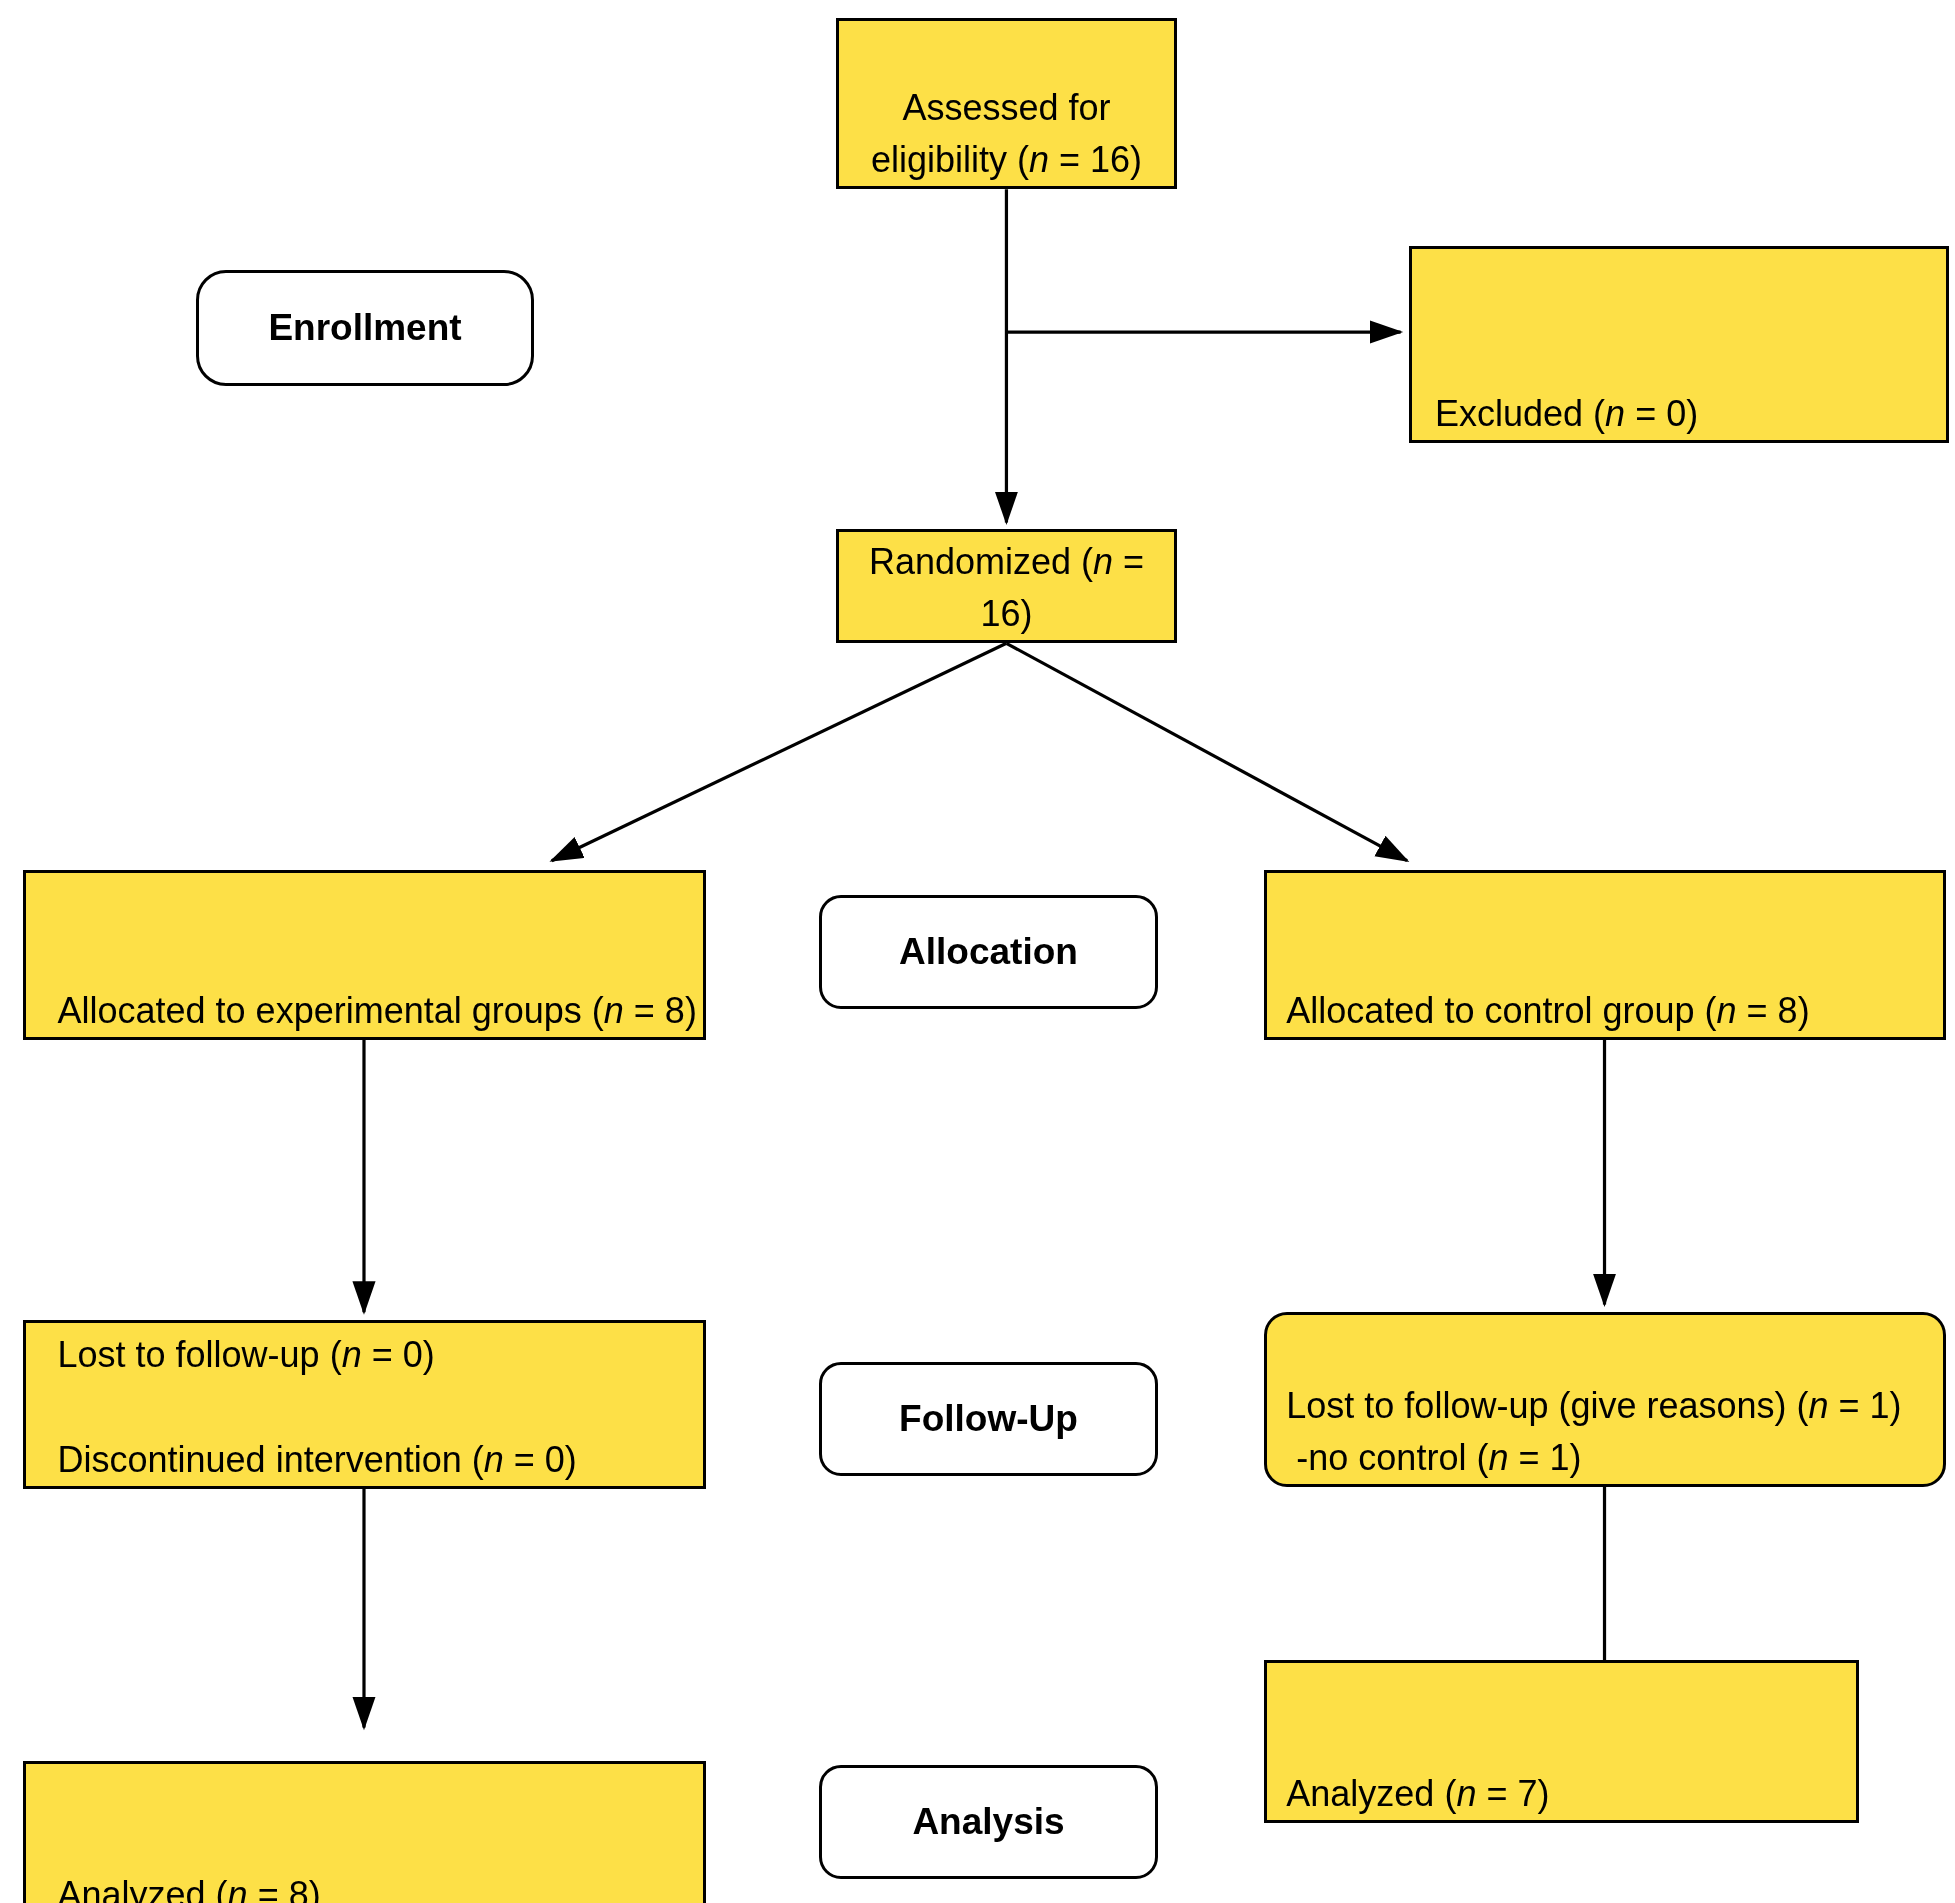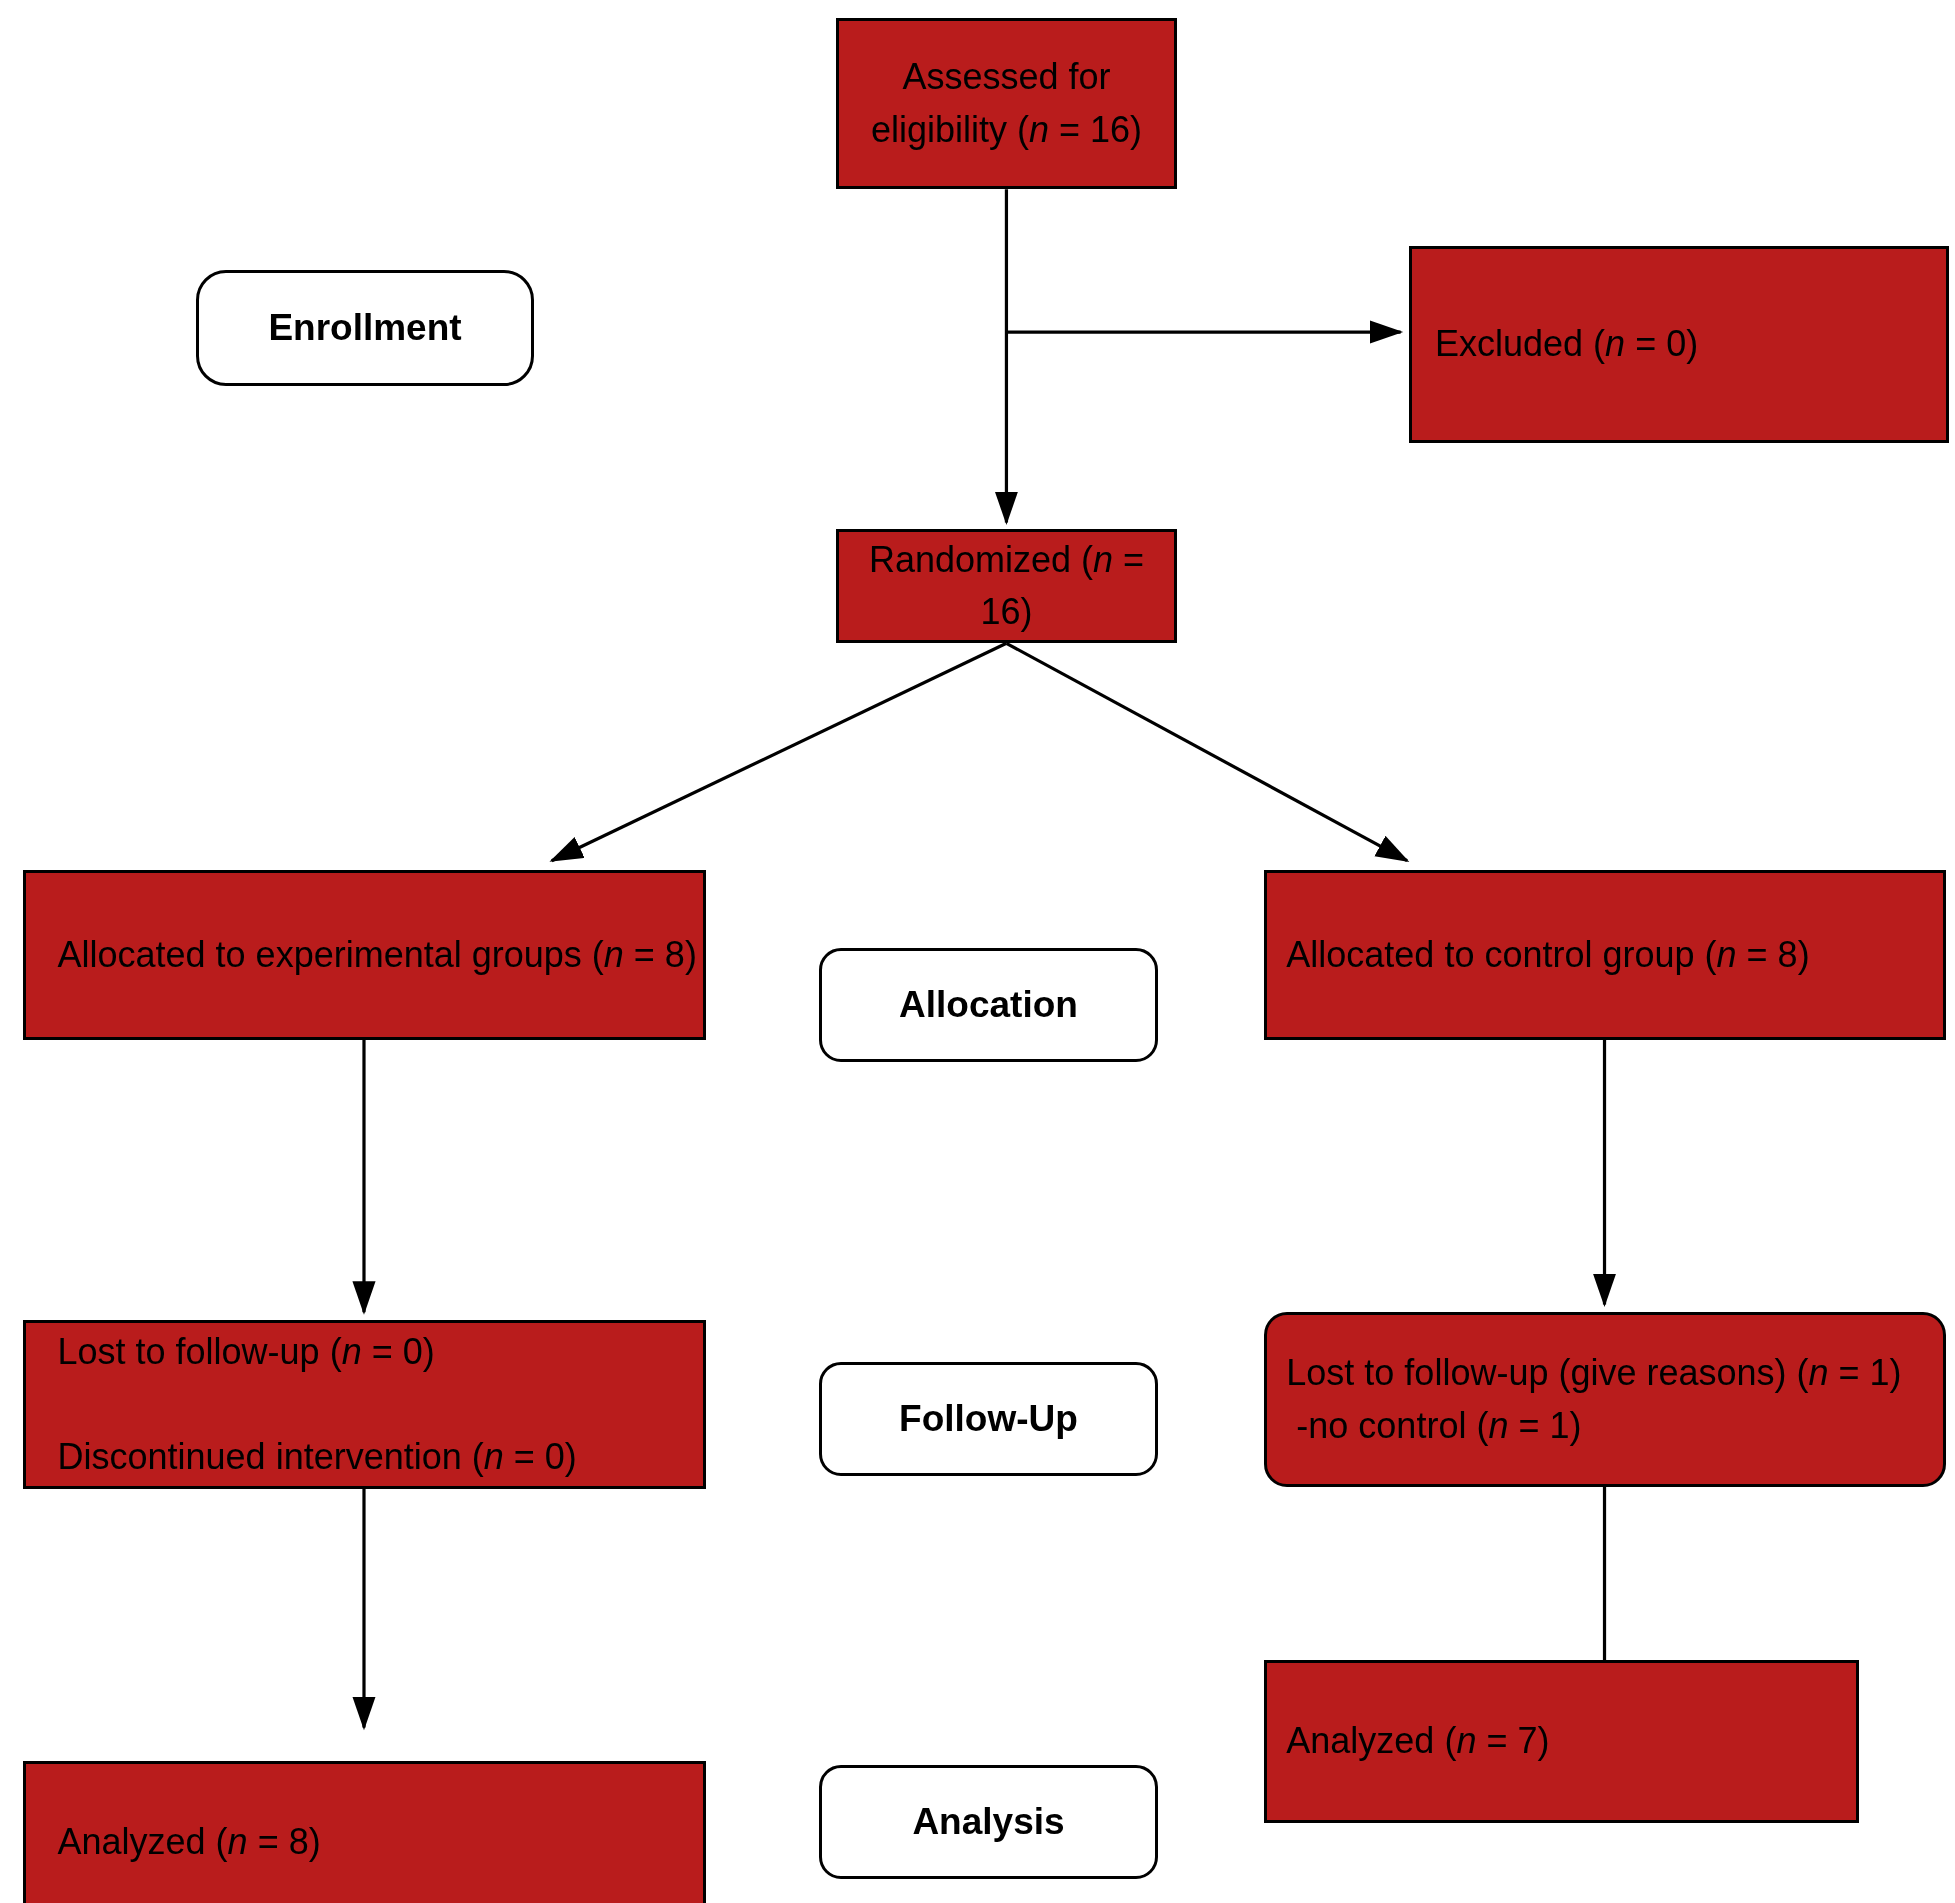--- a/index.html
+++ b/index.html
@@ -17,24 +17,24 @@
     width: 1955px; height: 1904px;
   }
   svg.connectors line {
     stroke: #000000;
     stroke-width: 5;
   }
   .box {
     position: absolute;
     box-sizing: border-box;
     border: 3.9px solid #000000;
-    background: #b91c1c;
+    background: #fde047;
     display: flex;
     flex-direction: column;
-    justify-content: center;
+    justify-content: flex-end;
     font-size: 36px;
     line-height: 1.45;
   }
   .box.center-text { align-items: center; text-align: center; }
   .box.left-text   { align-items: flex-start; text-align: left; }
   .stage-label {
     position: absolute;
     box-sizing: border-box;
     border: 3.9px solid #000000;
     border-radius: 22px;
@@ -81,21 +81,21 @@
     </div>
 
   <div class="box center-text" style="left:836px; top:529px; width:341px; height:114px;">
       <div class="line"><span>Randomized (</span><em>n</em><span> = 16)</span></div>
     </div>
 
   <div class="box left-text" style="left:22.5px; top:870px; width:683px; height:170px; padding-left:32px;">
       <div class="line"><span>Allocated to experimental groups (</span><em>n</em><span> = 8)</span></div>
     </div>
 
-  <div class="stage-label" style="left:819px; top:948px; width:339px; height:114px;">Allocation</div>
+  <div class="stage-label" style="left:819px; top:895px; width:339px; height:114px;">Allocation</div>
 
   <div class="box left-text" style="left:1264px; top:870px; width:682px; height:170px; padding-left:19.3px;">
       <div class="line"><span>Allocated to control group (</span><em>n</em><span> = 8)</span></div>
     </div>
 
   <div class="box left-text" style="left:22.5px; top:1320px; width:683px; height:169px; padding-left:32px;">
       <div class="line"><span>Lost to follow-up (</span><em>n</em><span> = 0)</span></div>
       <div class="line">&nbsp;</div>
       <div class="line"><span>Discontinued intervention (</span><em>n</em><span> = 0)</span></div>
     </div>

